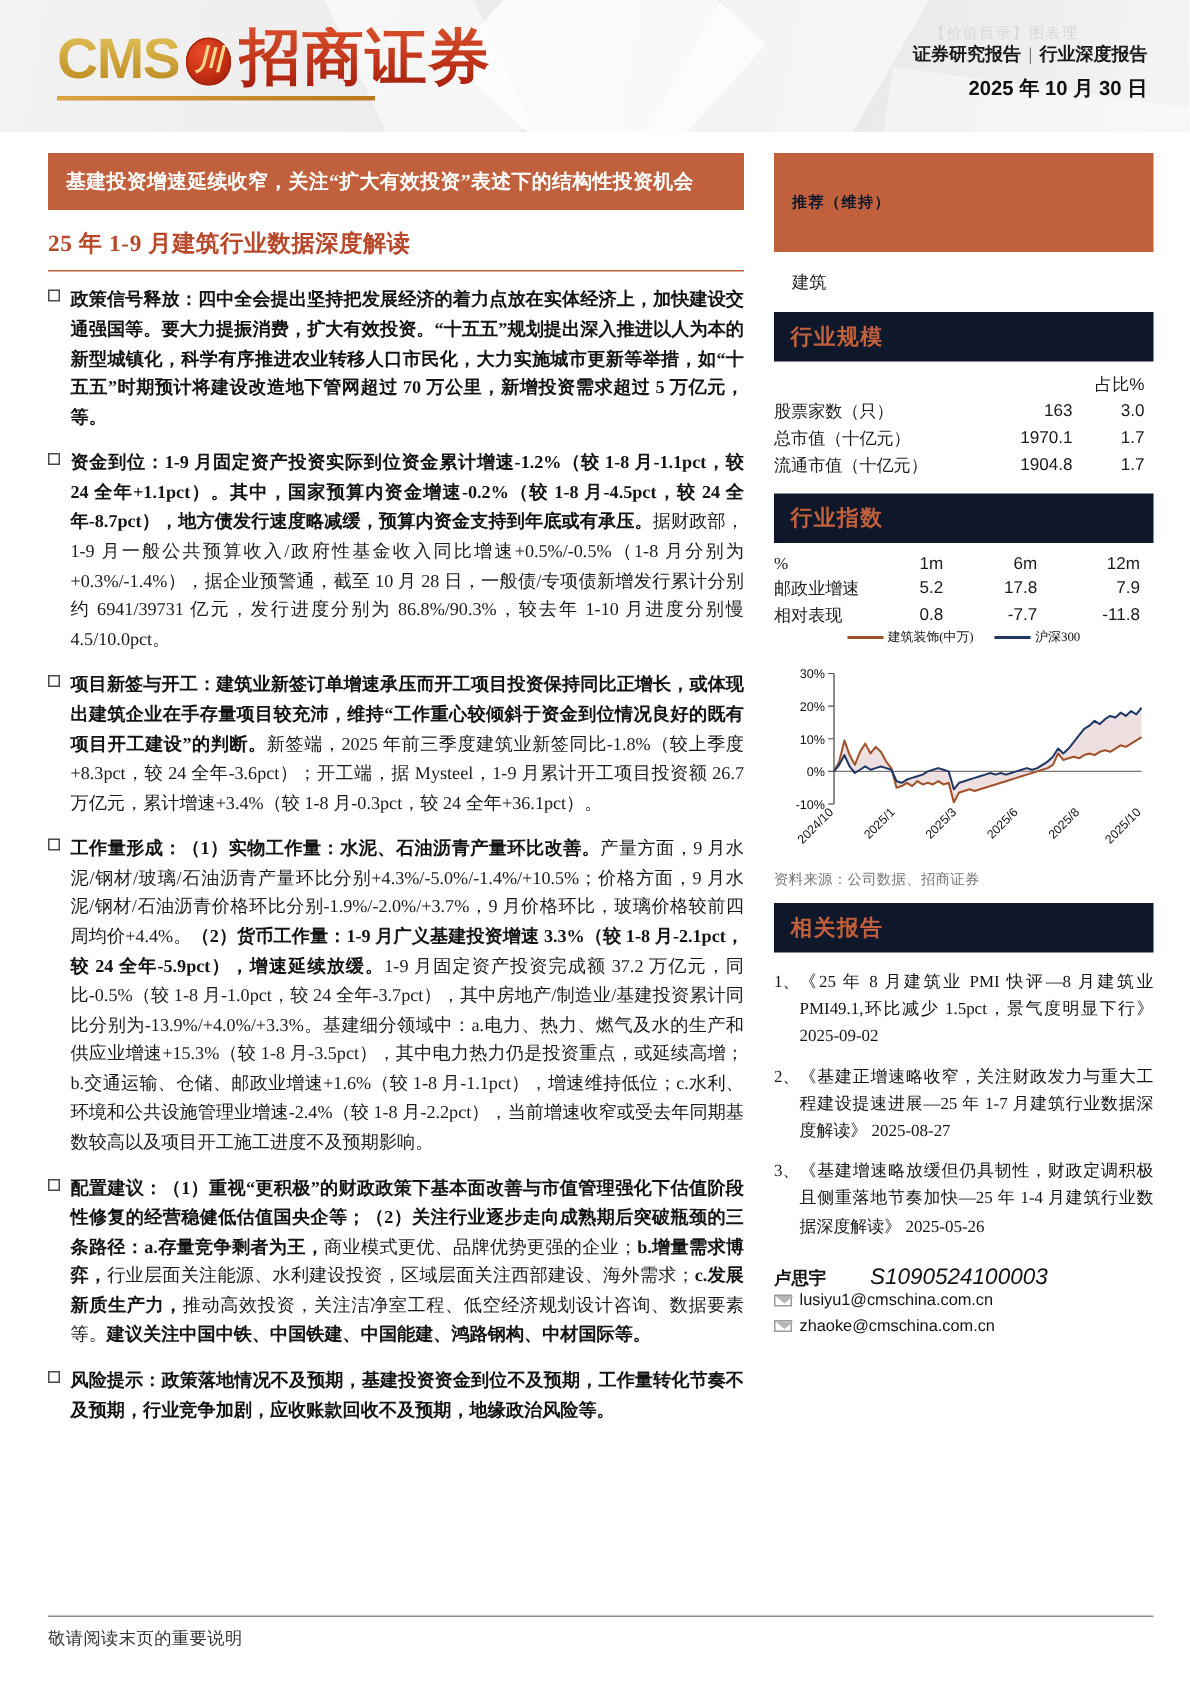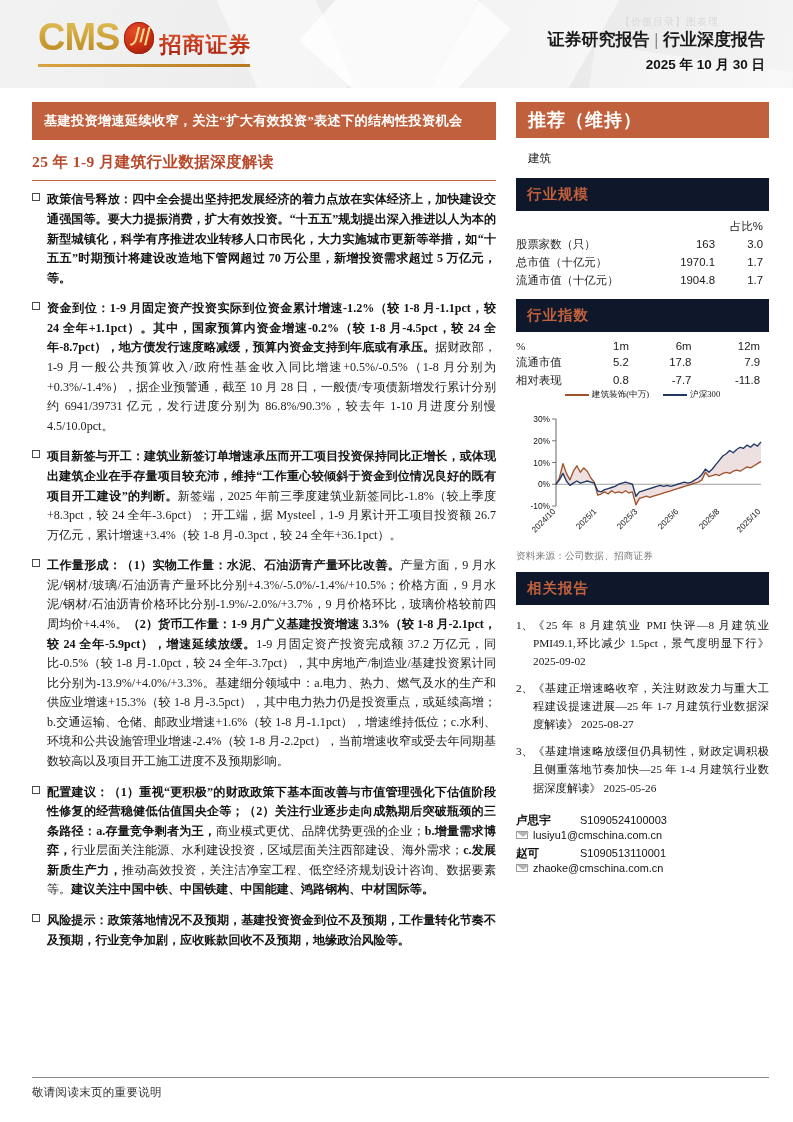--- a/index.html
+++ b/index.html
@@ -64,21 +64,21 @@
     text-align: center;
     font-size: 19px;
     color: #f7d98a;
     font-family: "Liberation Serif", serif;
     font-style: italic;
     font-weight: 700;
   }
   .logo-cn {
     font-family: "Liberation Serif", serif;
     font-weight: 700;
-    font-size: 22px;
+    font-size: 41px;
     color: #c0392b;
     background: linear-gradient(180deg,#d94f2a 0%,#a8200d 100%);
     -webkit-background-clip: text;
     background-clip: text;
     -webkit-text-fill-color: transparent;
     line-height: 1;
     letter-spacing: 1px;
   }
   .logo-underline {
     position: absolute;
@@ -94,21 +94,21 @@
   }
   .hdr-watermark {
     position: absolute;
     right: 46px; top: -1px;
     font-size: 10px;
     color: #d8d8d8;
     letter-spacing: 1px;
     white-space: nowrap;
   }
   .hdr-line1 {
-    font-size: 17px;
+    font-size: 12px;
     color: #1a1a1a;
     font-weight: 700;
     margin-top: 12px;
     white-space: nowrap;
   }
   .hdr-sep { margin: 0 5px; color:#555; font-weight: 400; }
   .hdr-line2 {
     font-family: "Liberation Sans", sans-serif;
     font-size: 13.5px;
     color: #111;
@@ -202,24 +202,24 @@
   }
   .footer-text {
     font-size: 11.5px;
     color: #333;
     letter-spacing: .3px;
   }
 
   
   .panel-head {
     background: #c0603c;
-    color: #ffffff;
-    font-weight: 700;
-    font-size: 18px;
-    padding: 6px 12px;
+    color: #0f172a;
+    font-weight: 700;
+    font-size: 10px;
+    padding: 26px 12px;
     letter-spacing: 1px;
     margin-top: 14px;
   }
   .panel-sub {
     font-size: 11.5px;
     color: #222;
     padding: 13px 12px 12px 12px;
     background: #fff;
   }
   .sect-head {
@@ -319,21 +319,21 @@
 
   .analysts { margin-top: 16px; }
   .an-row {
     display: flex;
     align-items: baseline;
     gap: 10px;
     font-size: 11.6px;
     margin-top: 2px;
   }
   .an-name { font-weight: 700; color: #111; min-width: 54px; }
-  .an-code { font-family: "Liberation Sans", sans-serif; color: #111; font-size: 11px; }
+  .an-code { font-family: "Liberation Sans", sans-serif; color: #111; font-size: 15px; font-style: italic; }
   .an-mail {
     display: flex;
     align-items: center;
     gap: 5px;
     font-family: "Liberation Sans", sans-serif;
     font-size: 10.9px;
     color: #111;
     margin: 1px 0 5px 0;
   }
   .mail-ico {
@@ -467,21 +467,21 @@
     <div class="sect-head" style="margin-top:10px;">行业指数</div>
     <table class="idx-table">
       <tbody>
           <tr>
         <td class="lbl">%</td>
         <td class="num">1m</td>
         <td class="num">6m</td>
         <td class="num">12m</td>
       </tr>
       <tr>
-        <td class="lbl">流通市值</td>
+        <td class="lbl">邮政业增速</td>
         <td class="num">5.2</td>
         <td class="num">17.8</td>
         <td class="num">7.9</td>
       </tr>
       <tr>
         <td class="lbl">相对表现</td>
         <td class="num">0.8</td>
         <td class="num">-7.7</td>
         <td class="num">-11.8</td>
       </tr>
@@ -544,24 +544,20 @@
 
     <div class="analysts">
       <div class="an-row">
         <span class="an-name">卢思宇</span>
         <span class="an-code">S1090524100003</span>
       </div>
       <div class="an-mail">
         <span class="mail-ico"></span>
         <span>lusiyu1@cmschina.com.cn</span>
       </div>
-      <div class="an-row">
-        <span class="an-name">赵可</span>
-        <span class="an-code">S1090513110001</span>
-      </div>
       <div class="an-mail">
         <span class="mail-ico"></span>
         <span>zhaoke@cmschina.com.cn</span>
       </div>
     </div>
 
   </div>
 </div>
 
 <div class="footer">

